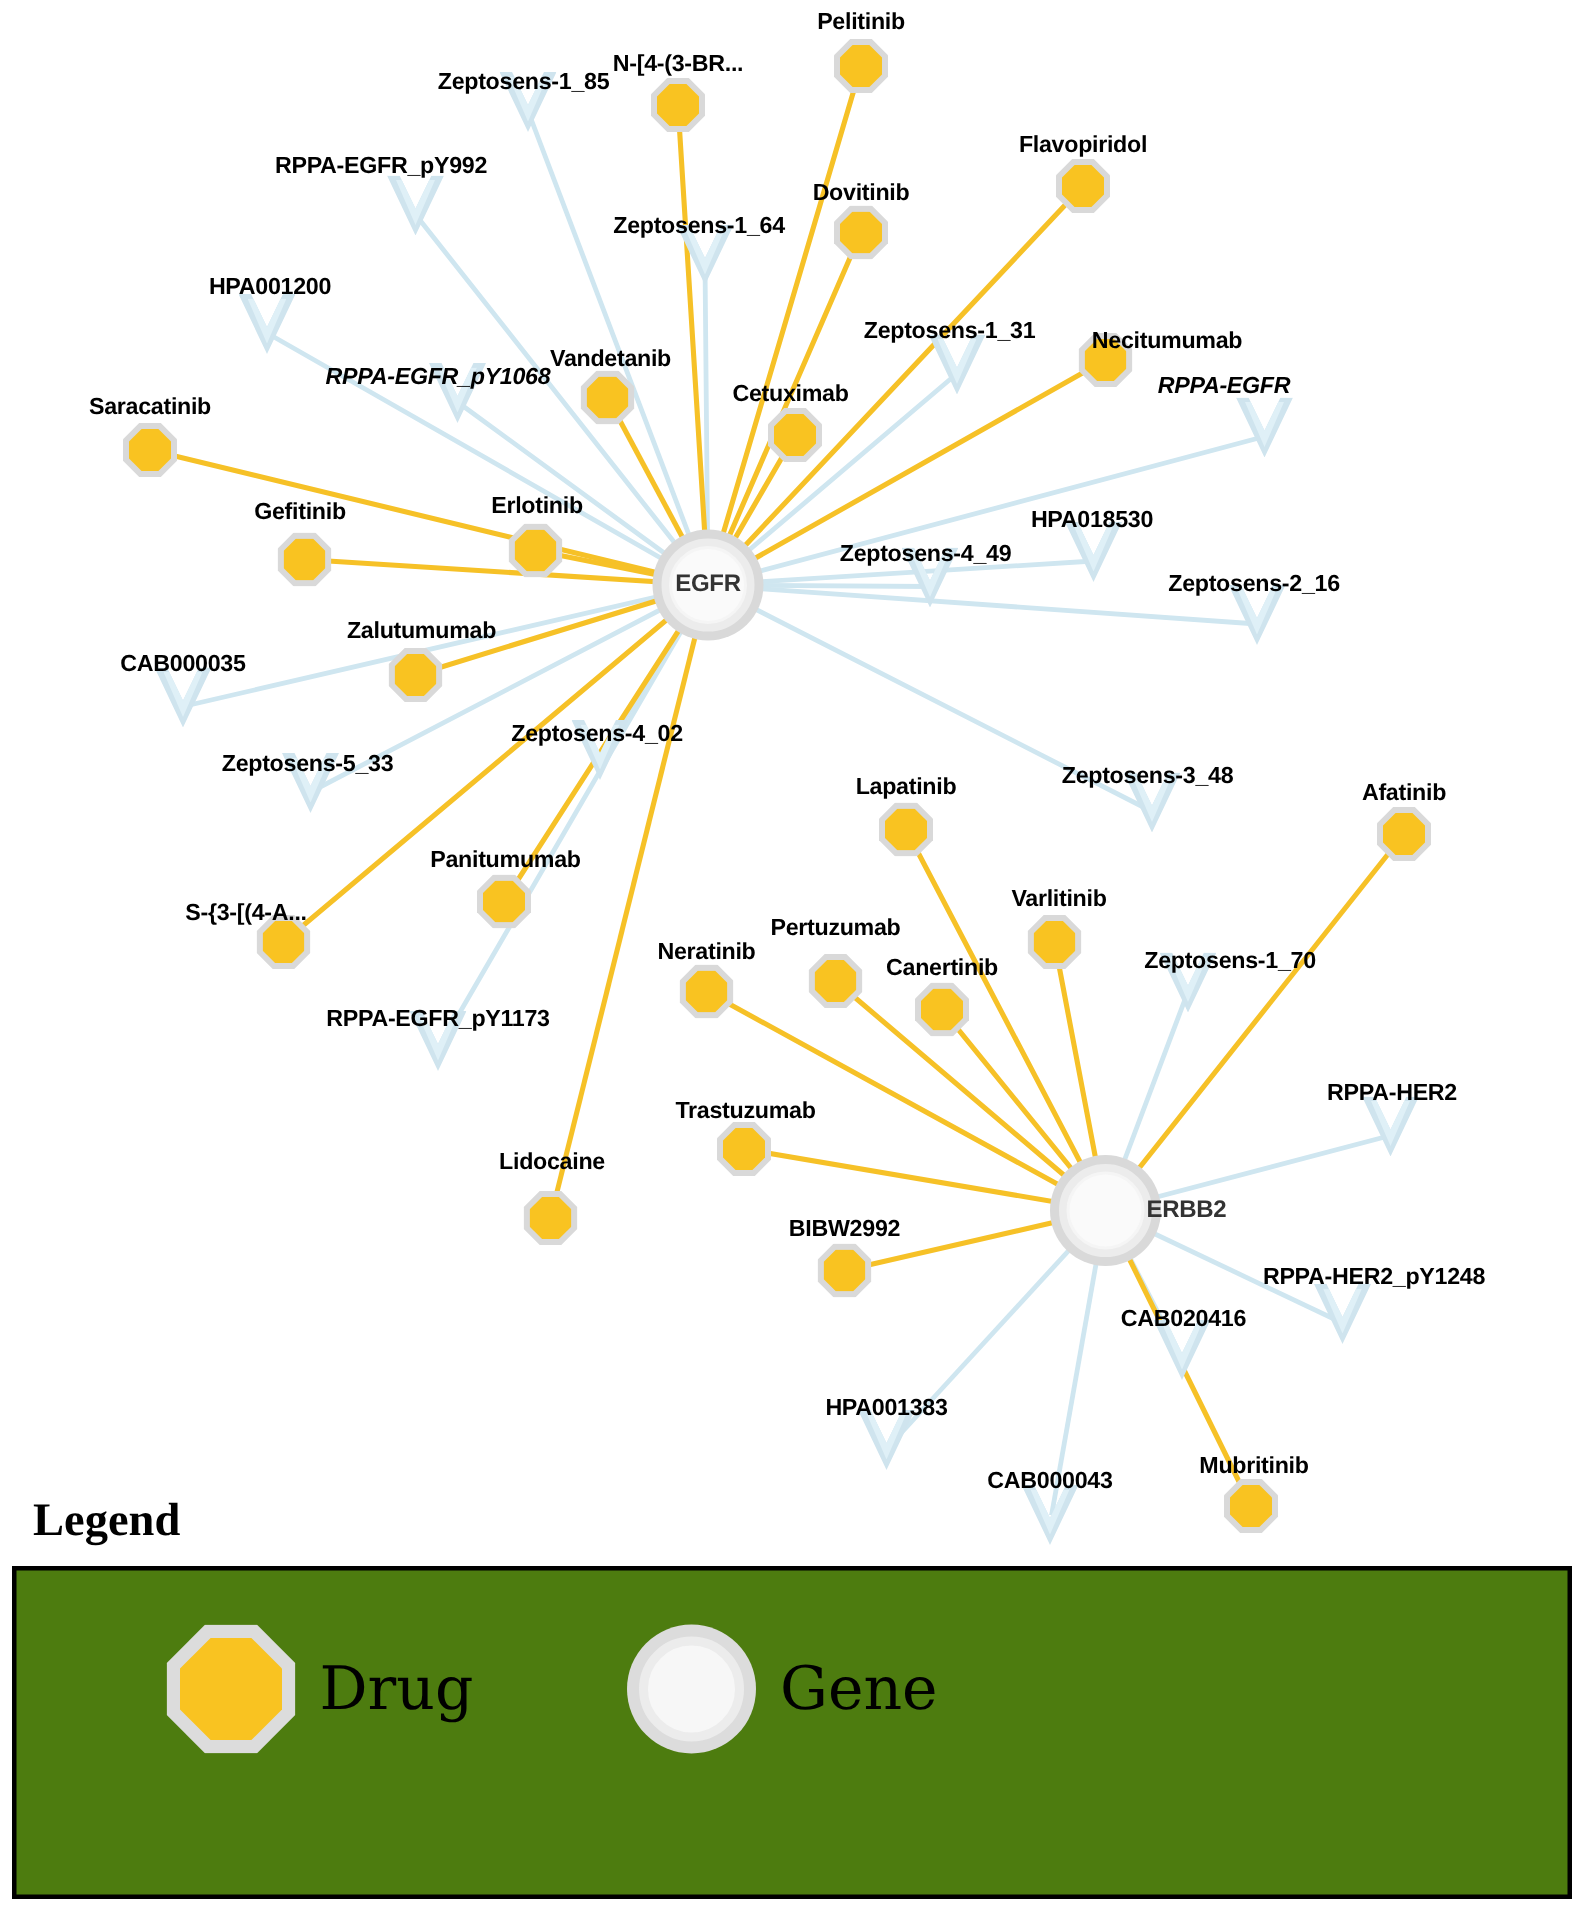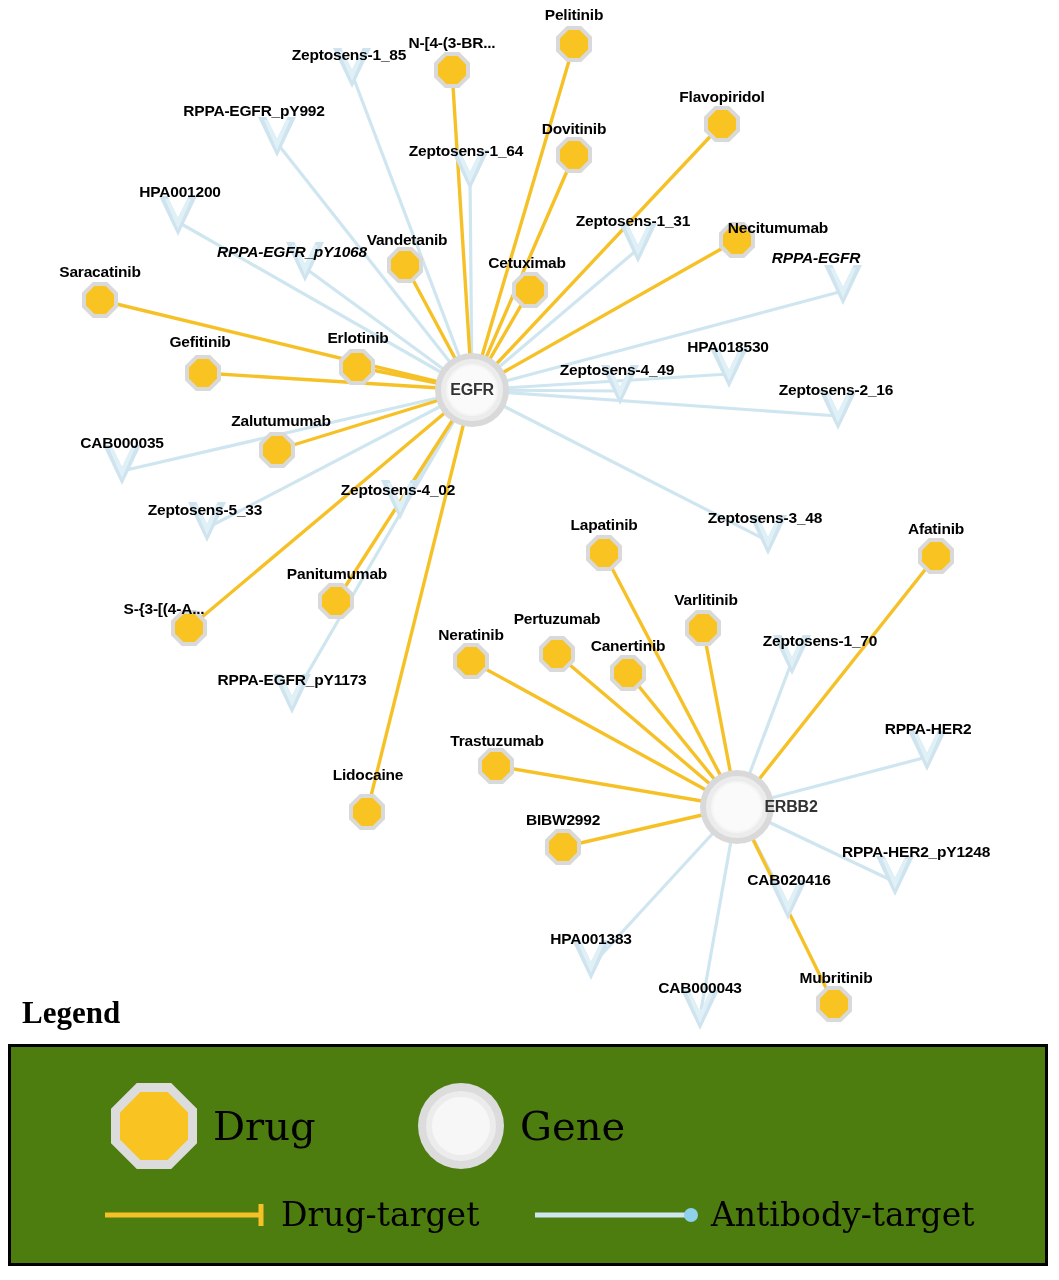--- a/index.html
+++ b/index.html
@@ -540,28 +540,14 @@
       <div class="legend-text">Drug</div>
     </div>
     <div class="legend-item" style="left:407px; top:0;">
       <div class="lg-gene">
           <div class="lg-gene-ring"></div>
         </div>
       <div class="legend-text">Gene</div>
     </div>
   </div>
   <div class="legend-row2">
-    <div class="legend-item" style="left:90px; top:0;">
-      <svg width="170" height="30">
-        <line x1="4" y1="15" x2="160" y2="15" stroke="#f6c127" stroke-width="5"></line>
-        <line x1="160" y1="4" x2="160" y2="26" stroke="#f6c127" stroke-width="5"></line>
-      </svg>
-      <div class="legend-text-sm">Drug-target</div>
-    </div>
-    <div class="legend-item" style="left:520px; top:0;">
-      <svg width="170" height="30">
-        <line x1="4" y1="15" x2="156" y2="15" stroke="#cfe6f0" stroke-width="5"></line>
-        <circle cx="160" cy="15" r="7" fill="#8fd0ec"></circle>
-      </svg>
-      <div class="legend-text-sm">Antibody-target</div>
-    </div>
   </div>
 </div>
 
 </body></html>

